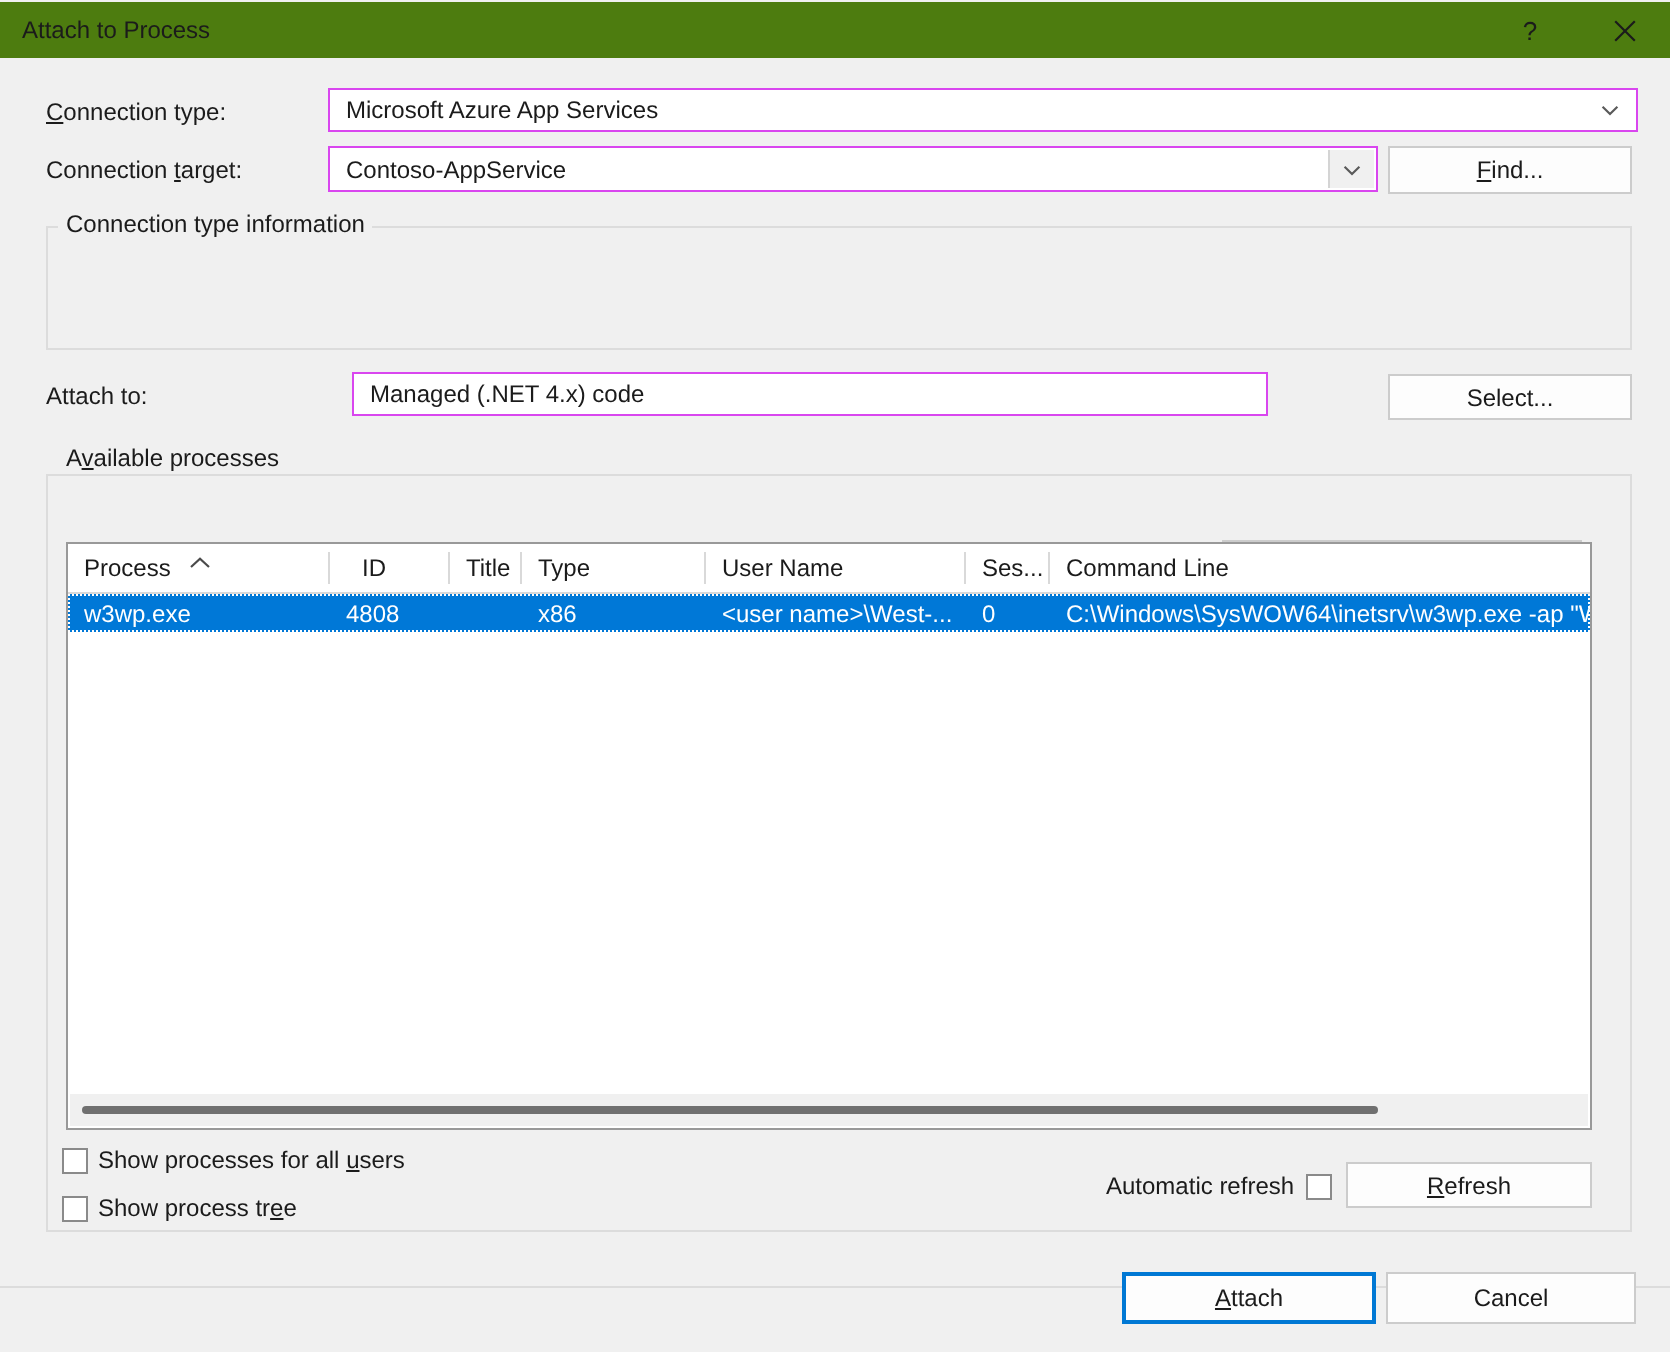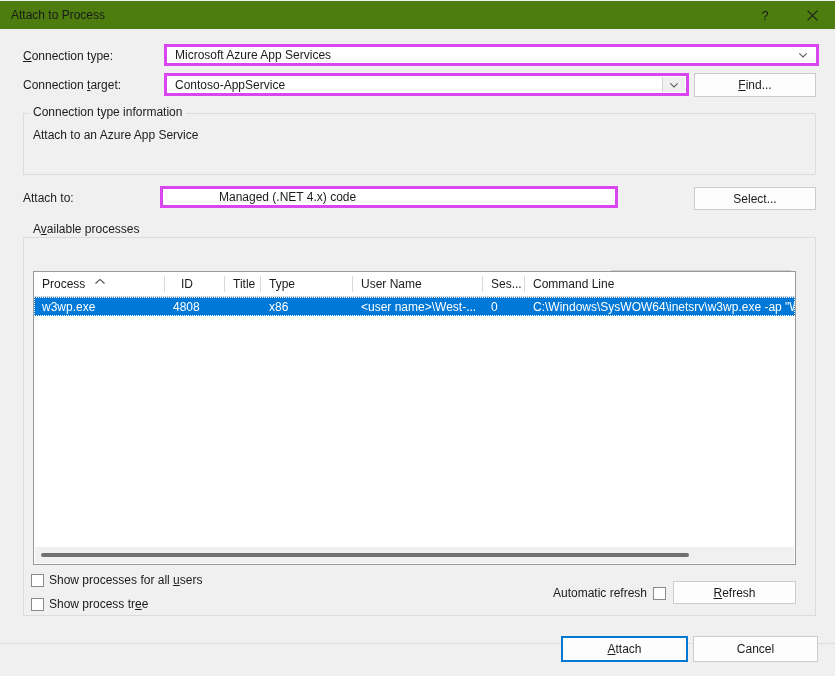--- a/index.html
+++ b/index.html
@@ -63,21 +63,21 @@
     font-size: 12px;
     color: #1b1b1b;
     white-space: nowrap;
   }
   .ul { text-decoration: underline; text-underline-offset: 1px; }
 
   
   .field {
     position: absolute;
     background: #ffffff;
-    border: 3px solid #d946ef;
+    border: 1px solid #d946ef;
     box-sizing: border-box;
     display: flex;
     align-items: center;
     font-size: 12px;
     color: #1b1b1b;
   }
   .field .val {
     padding-left: 8px;
     white-space: nowrap;
     overflow: hidden;
@@ -309,24 +309,23 @@
           <path d="M1.3 3.4 L5 7 L8.7 3.4" stroke="#5a5a5a" stroke-width="1.1" fill="none"></path>
         </svg>
     </span>
   </div>
   <div class="btn" style="left:694px; top:44px; width:122px; height:24px;">
     <span><span class="ul">F</span>ind...</span>
   </div>
 
   <div class="group" style="left:23px; top:84px; width:793px; height:62px;"></div>
   <div class="group-label" style="left:29px; top:76px;">Connection type information</div>
-  <div class="lbl" style="left:33px; top:99px;">Attach to an Azure App Service</div>
 
   <div class="lbl" style="left:23px; top:162px;">Attach to:</div>
-  <div class="field" style="left:160px; top:157px; width:458px; height:22px;padding-left:48px;">
+  <div class="field" style="left:176px; top:157px; width:458px; height:22px;">
     <span class="val">Managed (.NET 4.x) code</span>
   </div>
   <div class="btn" style="left:694px; top:158px; width:122px; height:23px;">
     <span>Select...</span>
   </div>
 
   <div class="group" style="left:23px; top:208px; width:793px; height:379px;"></div>
   <div class="group-label" style="left:29px; top:193px;">A<span class="ul">v</span>ailable processes</div>
 
   <div class="searchbox" style="left:611px; top:241px; width:180px; height:21px;">

